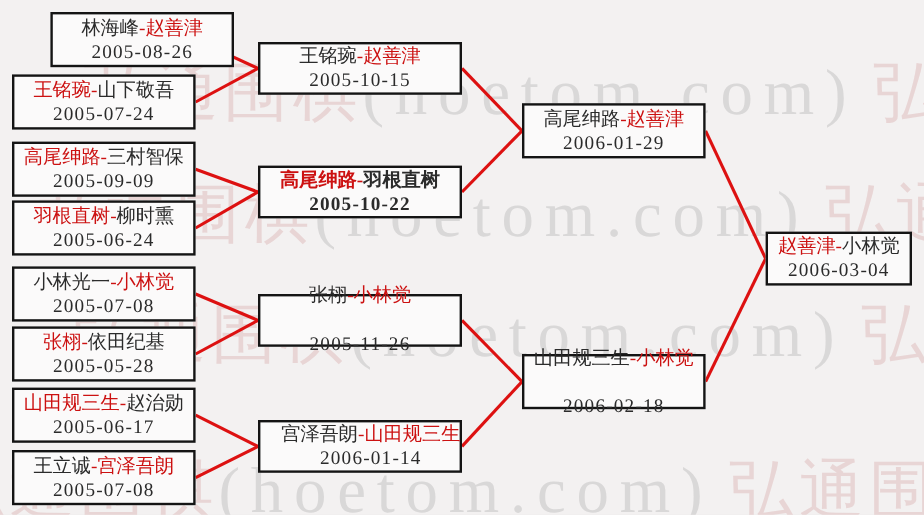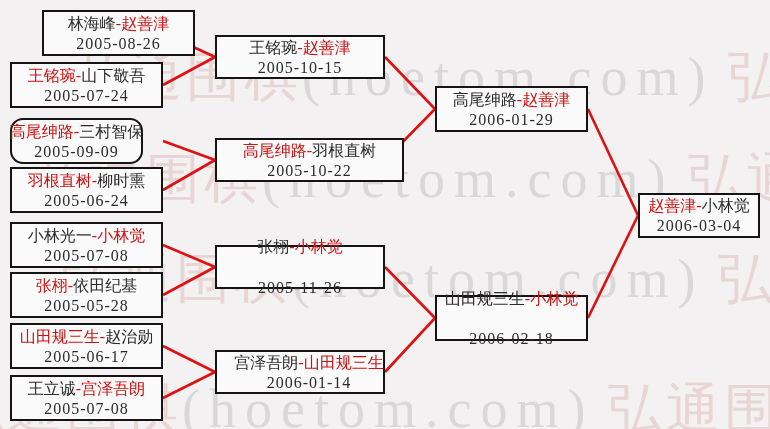--- a/index.html
+++ b/index.html
@@ -94,21 +94,21 @@
       <line x1="588" y1="318" x2="638" y2="215.5"></line>
     </svg>
 <div class="match" style="left: 10px; top: 10px; width: 153px; height: 46px; margin-left: 32px;">
       <div class="names"><span class="lose">林海峰</span><span class="dash">-</span><span class="win">赵善津</span></div>
       <div class="date">2005-08-26</div>
     </div>
     <div class="match" style="left: 10px; top: 62px; width: 153px; height: 46px;">
       <div class="names"><span class="win">王铭琬</span><span class="dash">-</span><span class="lose">山下敬吾</span></div>
       <div class="date">2005-07-24</div>
     </div>
-    <div class="match" style="left: 10px; top: 118px; width: 133px; height: 46px; border-radius: 13px;">
+    <div class="match" style="left: 10px; top: 118px; width: 153px; height: 46px;">
       <div class="names"><span class="win">高尾绅路</span><span class="dash">-</span><span class="lose">三村智保</span></div>
       <div class="date">2005-09-09</div>
     </div>
     <div class="match" style="left: 10px; top: 167px; width: 153px; height: 46px;">
       <div class="names"><span class="win">羽根直树</span><span class="dash">-</span><span class="lose">柳时熏</span></div>
       <div class="date">2005-06-24</div>
     </div>
     <div class="match" style="left: 10px; top: 222px; width: 153px; height: 46px;">
       <div class="names"><span class="lose">小林光一</span><span class="dash">-</span><span class="win">小林觉</span></div>
       <div class="date">2005-07-08</div>
@@ -122,21 +122,21 @@
       <div class="date">2005-06-17</div>
     </div>
     <div class="match" style="left: 10px; top: 375px; width: 153px; height: 46px;">
       <div class="names"><span class="lose">王立诚</span><span class="dash">-</span><span class="win">宫泽吾朗</span></div>
       <div class="date">2005-07-08</div>
     </div>
     <div class="match" style="left: 215px; top: 35px; width: 170px; height: 44px;">
       <div class="names"><span class="lose">王铭琬</span><span class="dash">-</span><span class="win">赵善津</span></div>
       <div class="date">2005-10-15</div>
     </div>
-    <div class="match" style="left: 215px; top: 138px; width: 189px; height: 44px;">
+    <div class="match" style="left: 215px; top: 138px; width: 170px; height: 44px; font-weight: bold;">
       <div class="names"><span class="win">高尾绅路</span><span class="dash">-</span><span class="lose">羽根直树</span></div>
       <div class="date">2005-10-22</div>
     </div>
     <div class="match" style="left: 215px; top: 245px; width: 170px; height: 44px; gap: 21px;">
       <div class="names"><span class="lose">张栩</span><span class="dash">-</span><span class="win">小林觉</span></div>
       <div class="date">2005-11-26</div>
     </div>
     <div class="match" style="left: 215px; top: 350px; width: 170px; height: 44px; padding-left: 20px;">
       <div class="names"><span class="lose">宫泽吾朗</span><span class="dash">-</span><span class="win">山田规三生</span></div>
       <div class="date">2006-01-14</div>

